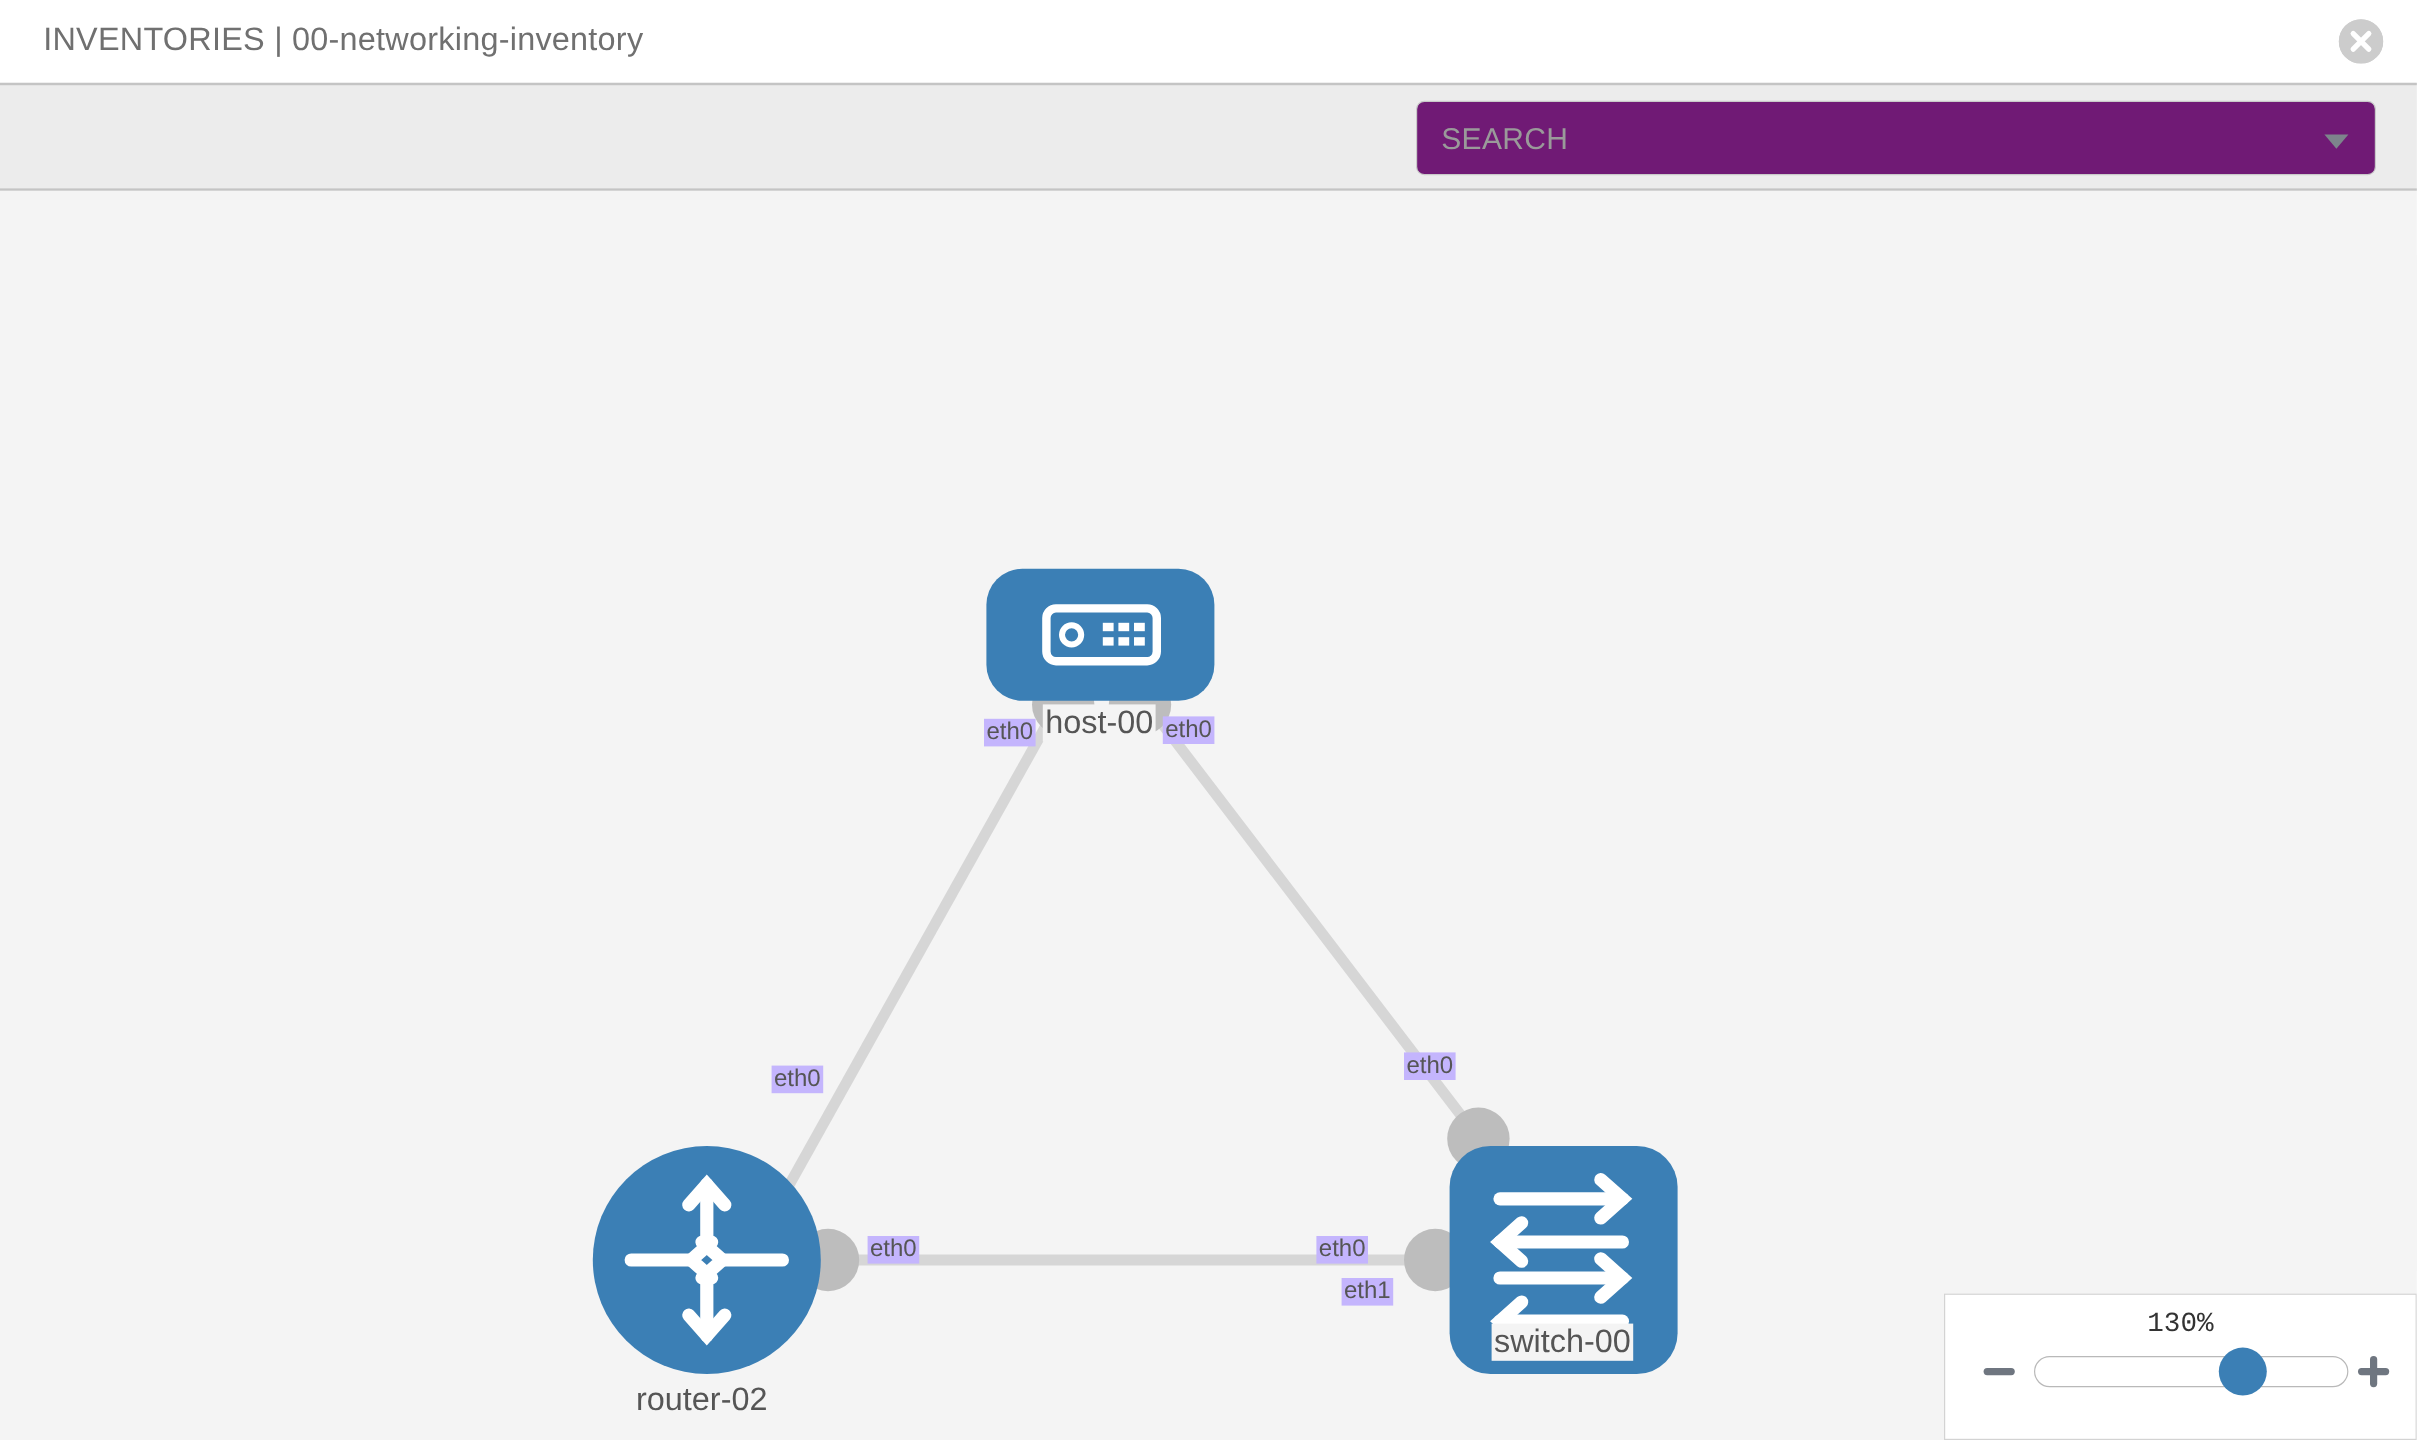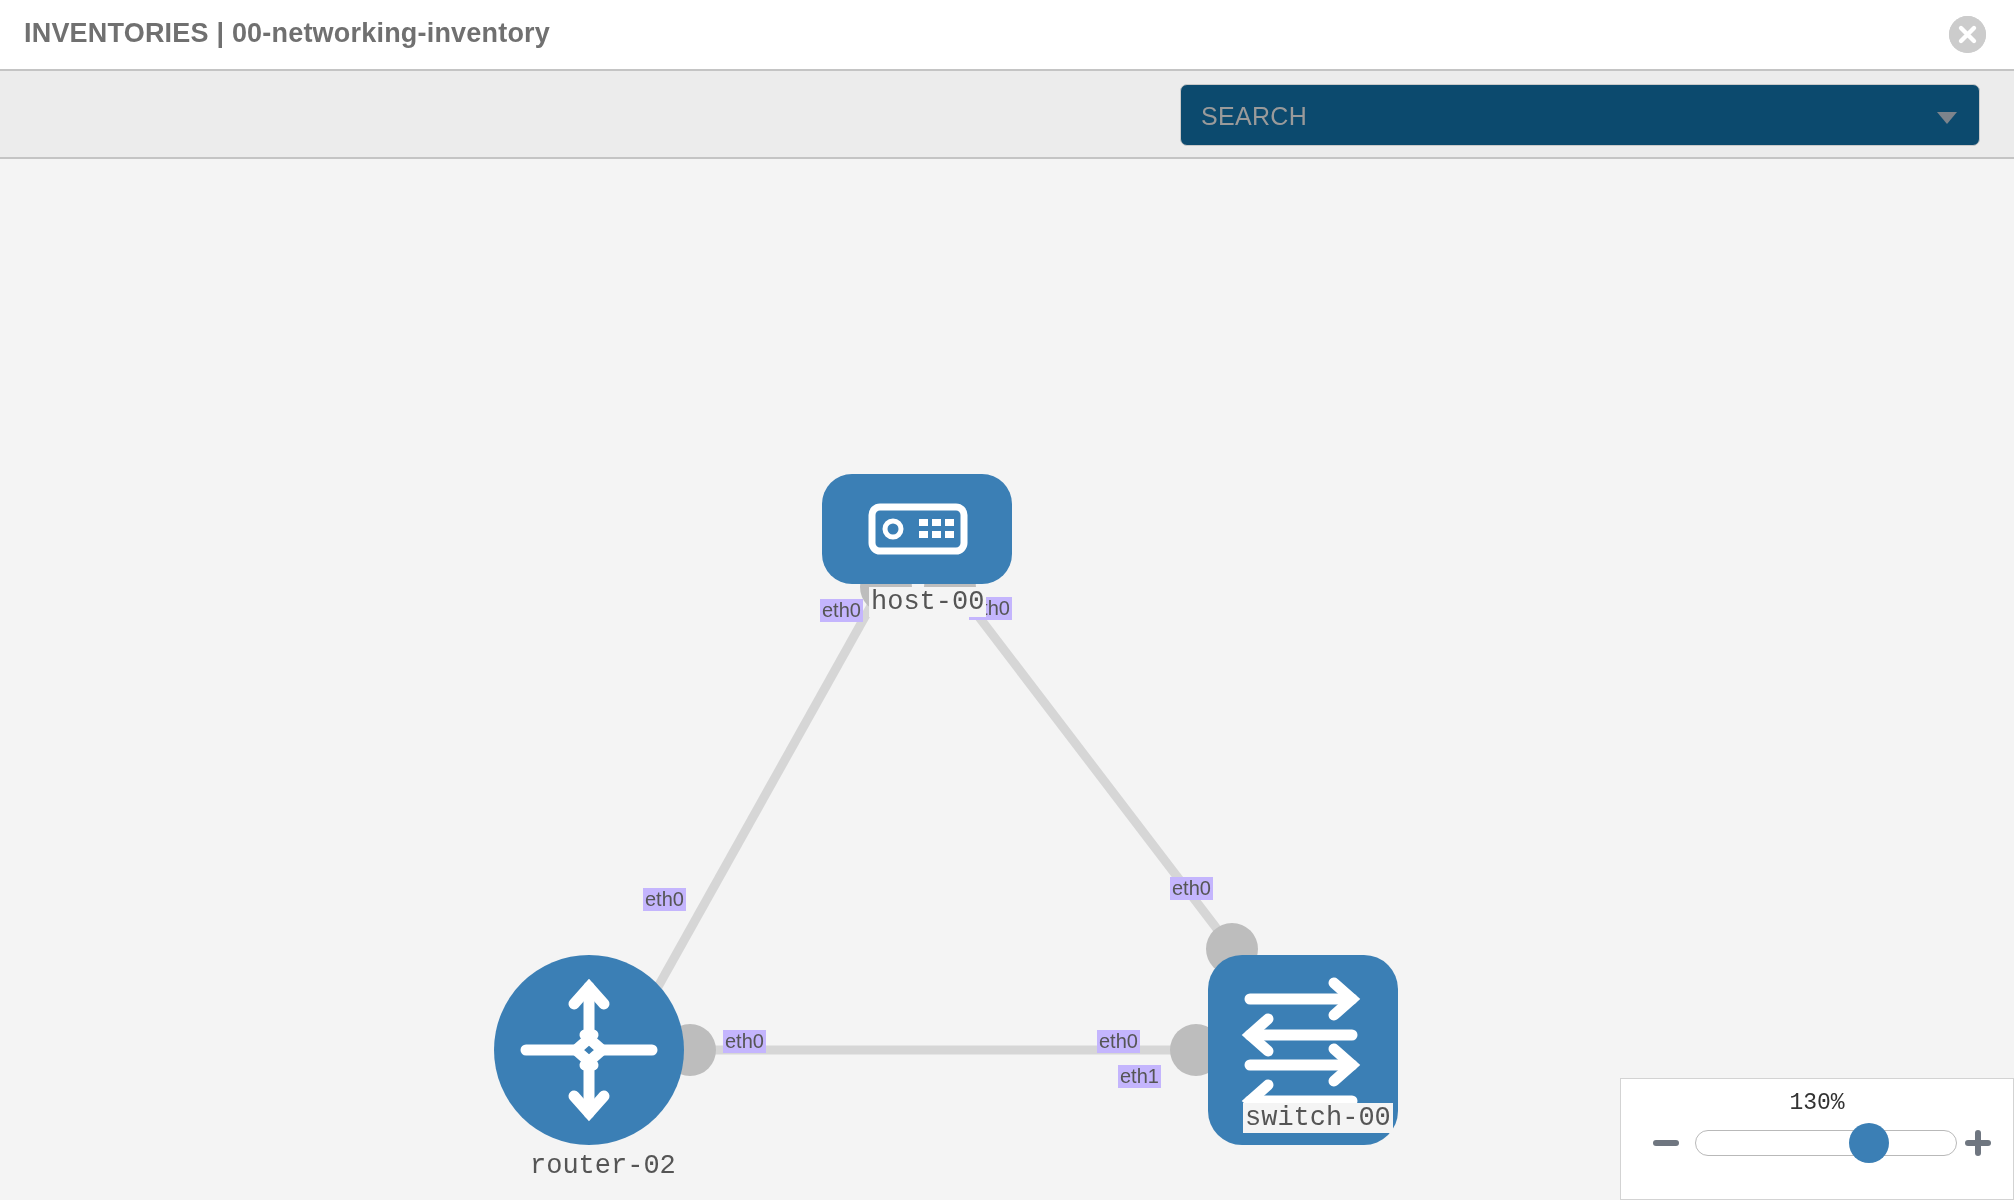--- a/index.html
+++ b/index.html
@@ -19,24 +19,24 @@
   .header {
     position: absolute;
     left: 0; top: 0;
     width: 2014px;
     height: 69px;
     background: #ffffff;
     box-sizing: border-box;
   }
   .page-title {
     position: absolute;
-    left: 24px;
+    left: 36px;
     top: 18px;
     font-size: 27px;
-    font-weight: bold;
+    font-weight: normal;
     color: #707070;
     letter-spacing: 0.2px;
     white-space: nowrap;
   }
   .close-btn {
     position: absolute;
     right: 28px;
     top: 16px;
     width: 37px;
     height: 37px;
@@ -96,21 +96,21 @@
   .tool-icon svg { display:block; width:44px; height:44px; }
   .wrench-icon { left: 1037px; }
   .key-icon    { left: 1104px; }
 
   .search-box {
     position: absolute;
     left: 1180px;
     top: 13px;
     width: 800px;
     height: 62px;
-    background: #0c4a6e;
+    background: #701a75;
     border: 1px solid #c9c9c9;
     border-radius: 7px;
     box-sizing: border-box;
   }
   .search-label {
     position: absolute;
     left: 20px;
     top: 17px;
     font-size: 25px;
     color: #9a9a9a;
@@ -128,21 +128,20 @@
   }
   .topology { position:absolute; left:0; top:0; width:2014px; height:1041px; }
 
   .node-label {
     position: absolute;
     font-size: 27px;
     color: #555555;
     background: #f4f4f4;
     white-space: nowrap;
     padding: 0 2px;
-    font-family: Liberation Mono, monospace;
   }
   .edge-label {
     position: absolute;
     font-size: 20px;
     color: #555555;
     background: #c4b5fd;
     white-space: nowrap;
     padding: 0 2px;
   }
 

